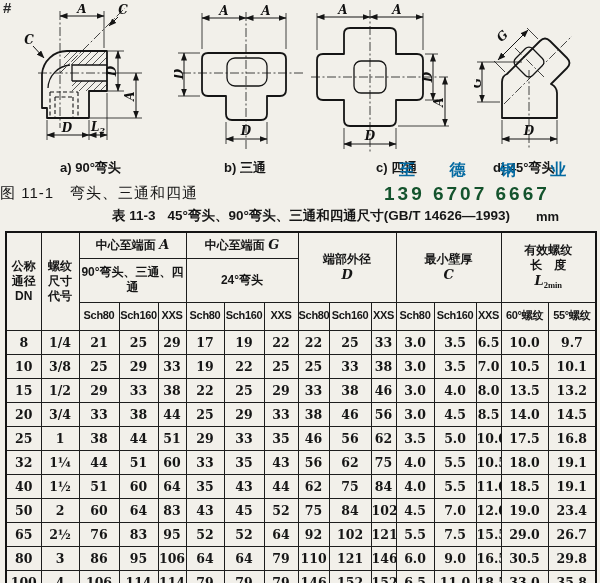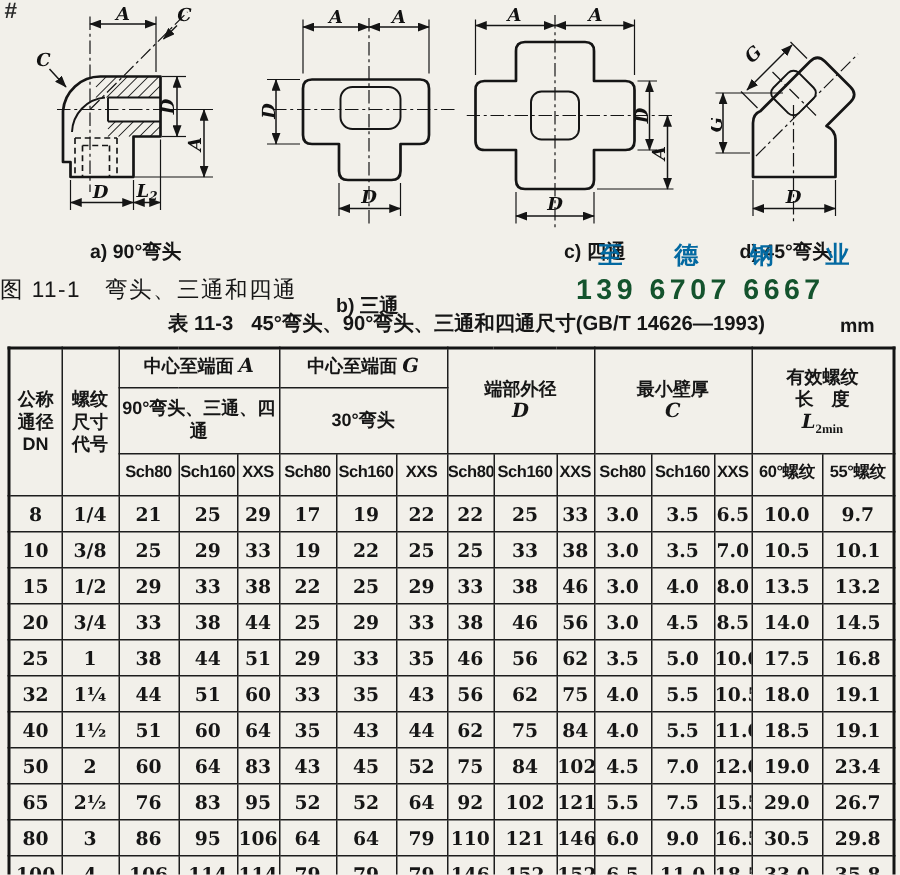--- a/index.html
+++ b/index.html
@@ -19,26 +19,26 @@
   svg .inner{stroke:#151515;stroke-width:1.3;fill:none;}
   svg .cl{stroke:#151515;stroke-width:0.8;fill:none;stroke-dasharray:9 2.5 2 2.5;}
   svg .dim{stroke:#151515;stroke-width:1;fill:none;}
   svg .ext{stroke:#151515;stroke-width:0.8;fill:none;}
   svg .hatch{stroke:#151515;stroke-width:0.7;}
   svg .dashed{stroke:#151515;stroke-width:1.1;fill:none;stroke-dasharray:4 2.5;}
   svg .dl{font:italic bold 12px "DejaVu Serif",serif;fill:#111;text-anchor:middle;}
   svg .dl .sb{font-size:8px;}
   
   .subcap{position:absolute;top:159px;font-size:13px;font-weight:bold;white-space:nowrap;}
-  #cap-a{left:60px;} #cap-b{left:224px;margin-top:36px;} #cap-c{left:376px;} #cap-d{left:493px;}
+  #cap-a{left:60px;} #cap-b{left:224px;} #cap-c{left:376px;} #cap-d{left:493px;}
   .figcap{position:absolute;top:184px;left:0;width:100%;text-align:left;
           font-size:15px;font-weight:normal;letter-spacing:1px;}
   .tabletitle{position:absolute;top:207px;left:112px;font-size:13.5px;font-weight:bold;white-space:nowrap;text-align:center;}
   .tabletitle .gap{display:inline-block;width:12px;}
-  .unit{position:absolute;top:209px;left:560px;font-size:13px;font-weight:bold;}
+  .unit{position:absolute;top:209px;left:536px;font-size:13px;font-weight:bold;}
   .scanmark{position:absolute;left:3px;top:-1px;font-size:15px;font-weight:bold;color:#2a2a2a;}
   
   .wm{position:absolute;font-weight:bold;pointer-events:none;white-space:nowrap;}
   #wm1{left:399px;top:160px;font-size:16px;letter-spacing:15px;color:#0369a1;}
   #wm2{left:384px;top:183px;font-size:19px;letter-spacing:3px;color:#14532d;}
   
   table{position:absolute;left:5px;top:231px;width:590px;border-collapse:collapse;
         table-layout:fixed;border:2px solid #141414;}
   th,td{border:1px solid #1d1d1d;text-align:center;vertical-align:middle;padding:0;overflow:hidden;}
   thead th{font-size:12px;font-weight:bold;line-height:1.25;}
@@ -257,21 +257,21 @@
           <div class="var"><i>C</i></div>
         </th>
       <th colspan="2" rowspan="2">
           <div>有效螺纹</div>
           <div>长　度</div>
           <div class="var"><i>L</i><sub>2min</sub></div>
         </th>
     </tr>
     <tr class="r2">
       <th colspan="3">90°弯头、三通、四通</th>
-      <th colspan="3">30°弯头</th>
+      <th colspan="3">24°弯头</th>
     </tr>
     <tr class="r3">
       <th>Sch80</th>
       <th>Sch160</th>
       <th>XXS</th>
       <th>Sch80</th>
       <th>Sch160</th>
       <th>XXS</th>
       <th>Sch80</th>
       <th>Sch160</th>

